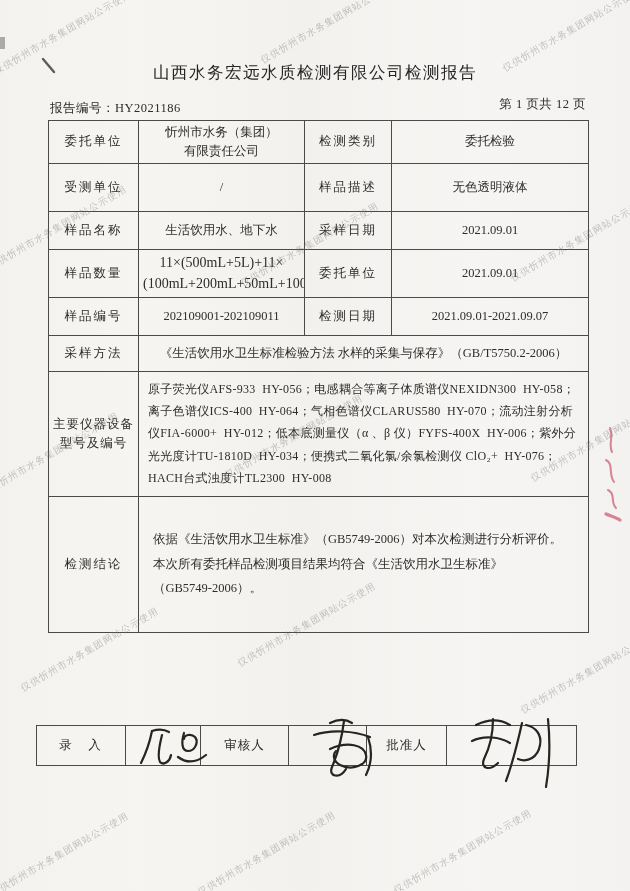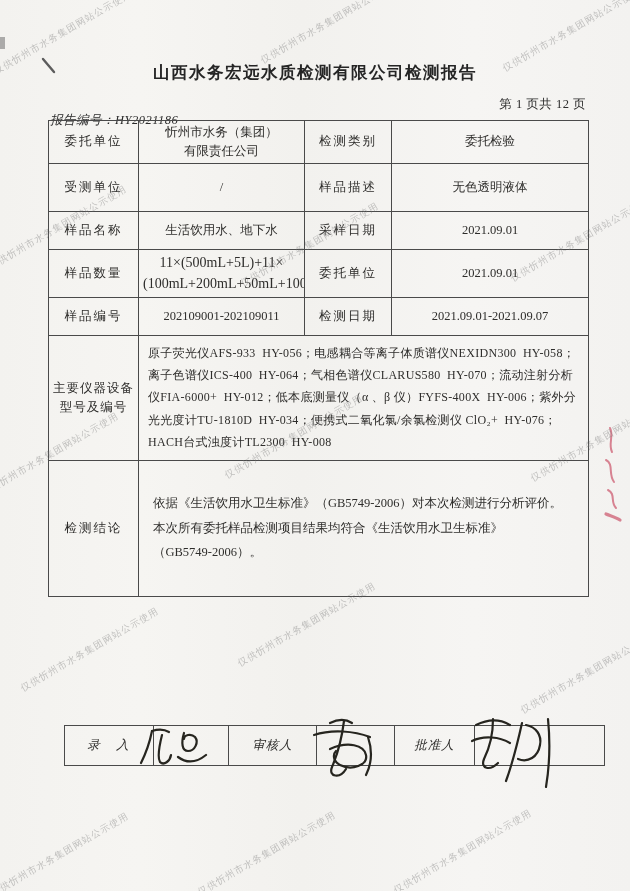--- a/index.html
+++ b/index.html
@@ -3,31 +3,31 @@
 <meta charset="utf-8">
 <style>
   html,body{margin:0;padding:0;}
   body{width:630px;height:891px;overflow:hidden;
        font-family:"Liberation Serif","DejaVu Serif",serif;}
   #paper{position:relative;width:630px;height:891px;
          background:linear-gradient(90deg,#f3f2ef 0%,#f6f5f2 22%,#f2f1ee 48%,#f6f5f3 75%,#f3f2f0 100%);
          overflow:hidden;}
   .title{position:absolute;left:0;right:0;top:62px;text-align:center;
          font-family:"Liberation Sans","DejaVu Sans",sans-serif;
-         font-weight:bold;font-size:16.5px;letter-spacing:1.5px;color:#252525;}
+         font-weight:normal;font-size:16.5px;letter-spacing:1.5px;color:#252525;}
   .meta{position:absolute;top:96px;left:50px;right:44px;height:18px;
         font-size:12.5px;color:#2b2b2b;}
-  .meta .left{position:absolute;left:0;top:16px;letter-spacing:0.5px;font-style:italic;}
+  .meta .left{position:absolute;left:0;top:4px;letter-spacing:0.5px;}
   .meta .right{position:absolute;right:0;top:0;letter-spacing:0.5px;}
   table{border-collapse:collapse;table-layout:fixed;}
   td{border:1px solid #4a4a4a;text-align:center;vertical-align:middle;
      font-size:12.5px;color:#2e2d2b;white-space:pre-line;line-height:1.5;
      padding:2px 4px;overflow:hidden;}
   #mainTable{position:absolute;left:48px;top:120px;width:540px;}
-  #sigTable{position:absolute;left:64px;top:725px;width:540px;font-style:italic;}
+  #sigTable{position:absolute;left:36px;top:725px;width:540px;}
   .lbl{letter-spacing:2px;}
   .leftcell{text-align:left;white-space:pre-wrap;padding:4px 9px;
             font-size:12px;line-height:1.85;letter-spacing:0.3px;}
   .conclusion{text-align:left;padding:16px 14px;line-height:1.95;}
   .wm-layer{position:absolute;left:0;top:0;width:630px;height:891px;
             pointer-events:none;z-index:6;}
   .wm{position:absolute;white-space:nowrap;font-size:9.5px;letter-spacing:1px;
       color:rgba(118,118,118,0.42);transform:translate(-50%,-50%) rotate(-30deg);
       font-family:"Liberation Sans","DejaVu Sans",sans-serif;}
   .overlay{position:absolute;z-index:4;}
@@ -77,20 +77,24 @@
       <td style="font-size:14px">11×(500mL+5L)+11×
 (100mL+200mL+50mL+1000mL)</td>
       <td class="lbl">委托单位</td>
       <td>2021.09.01</td>
     </tr>
     <tr style="height:38px">
       <td class="lbl">样品编号</td>
       <td>202109001-202109011</td>
       <td class="lbl">检测日期</td>
       <td>2021.09.01-2021.09.07</td>
+    </tr>
+    <tr style="height:36px">
+      <td class="lbl">采样方法</td>
+      <td colspan="3">《生活饮用水卫生标准检验方法 水样的采集与保存》（GB/T5750.2-2006）</td>
     </tr>
     <tr style="height:125px">
       <td class="lbl" style="letter-spacing:1px">主要仪器设备
 型号及编号</td>
       <td colspan="3" class="leftcell">原子荧光仪AFS-933  HY-056；电感耦合等离子体质谱仪NEXIDN300  HY-058；离子色谱仪ICS-400  HY-064；气相色谱仪CLARUS580  HY-070；流动注射分析仪FIA-6000+  HY-012；低本底测量仪（α 、β 仪）FYFS-400X  HY-006；紫外分光光度计TU-1810D  HY-034；便携式二氧化氯/余氯检测仪 ClO₂+  HY-076；HACH台式浊度计TL2300  HY-008</td>
     </tr>
     <tr style="height:136px">
       <td class="lbl">检测结论</td>
       <td colspan="3" class="conclusion">依据《生活饮用水卫生标准》（GB5749-2006）对本次检测进行分析评价。
 本次所有委托样品检测项目结果均符合《生活饮用水卫生标准》

